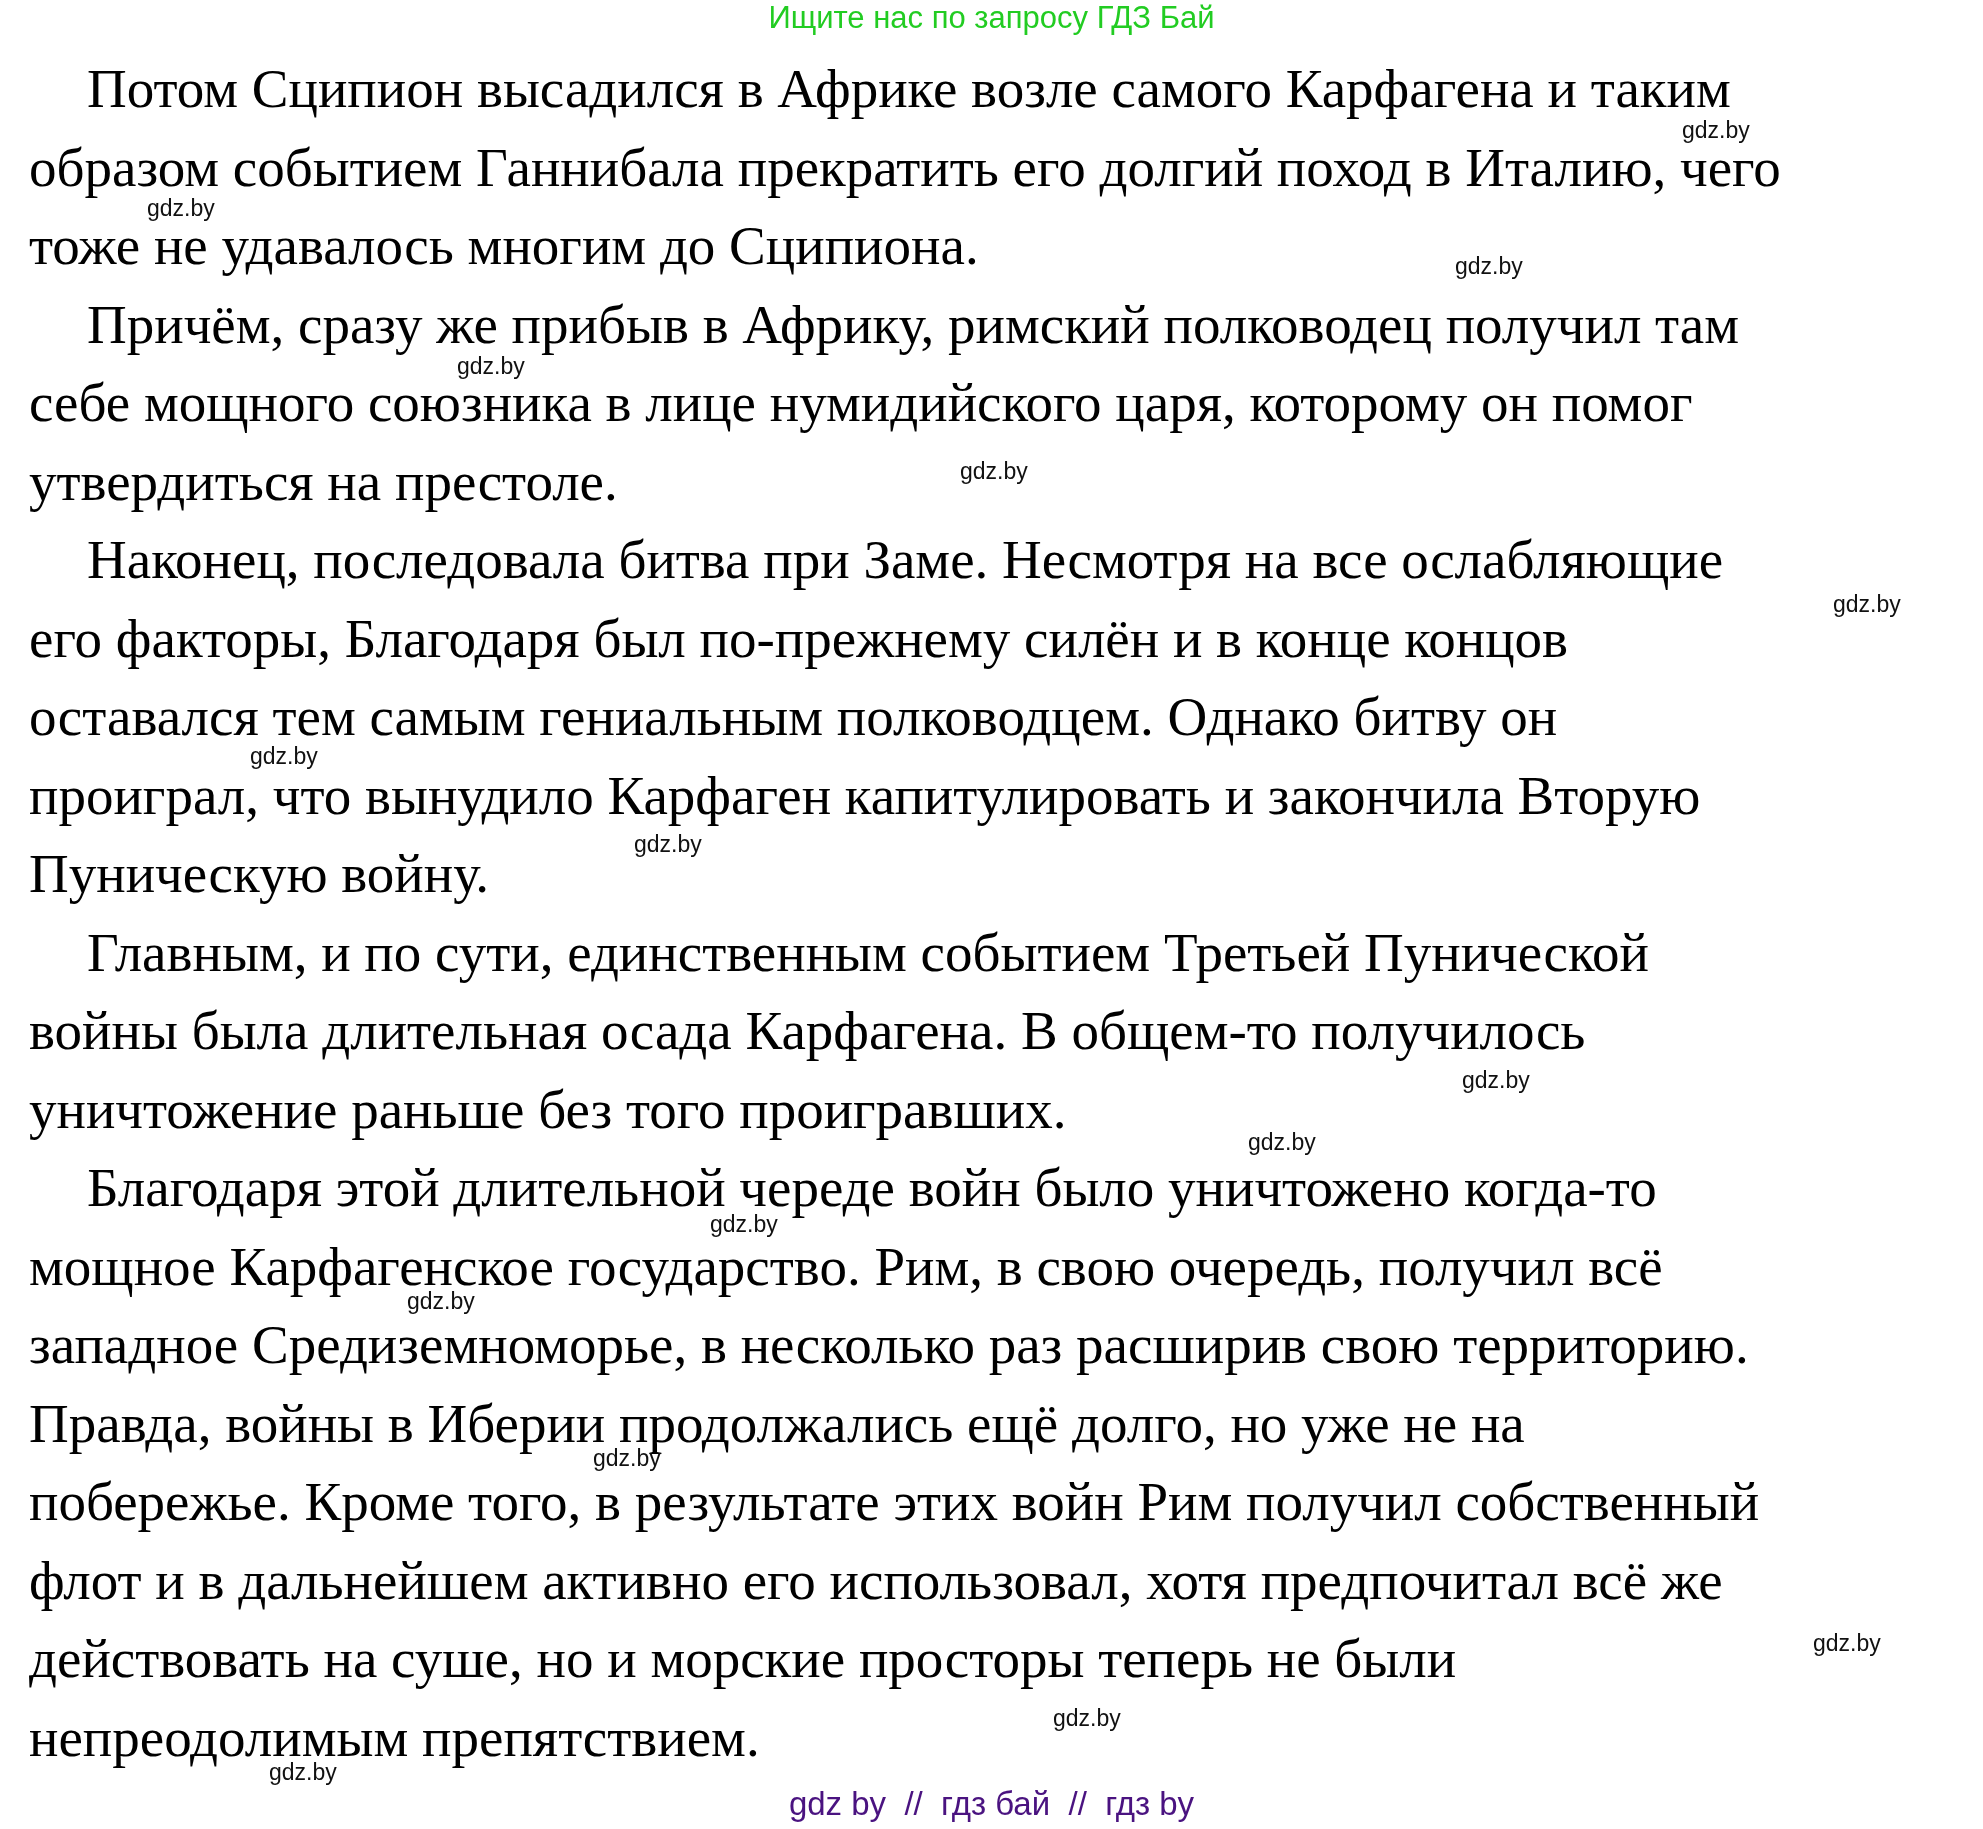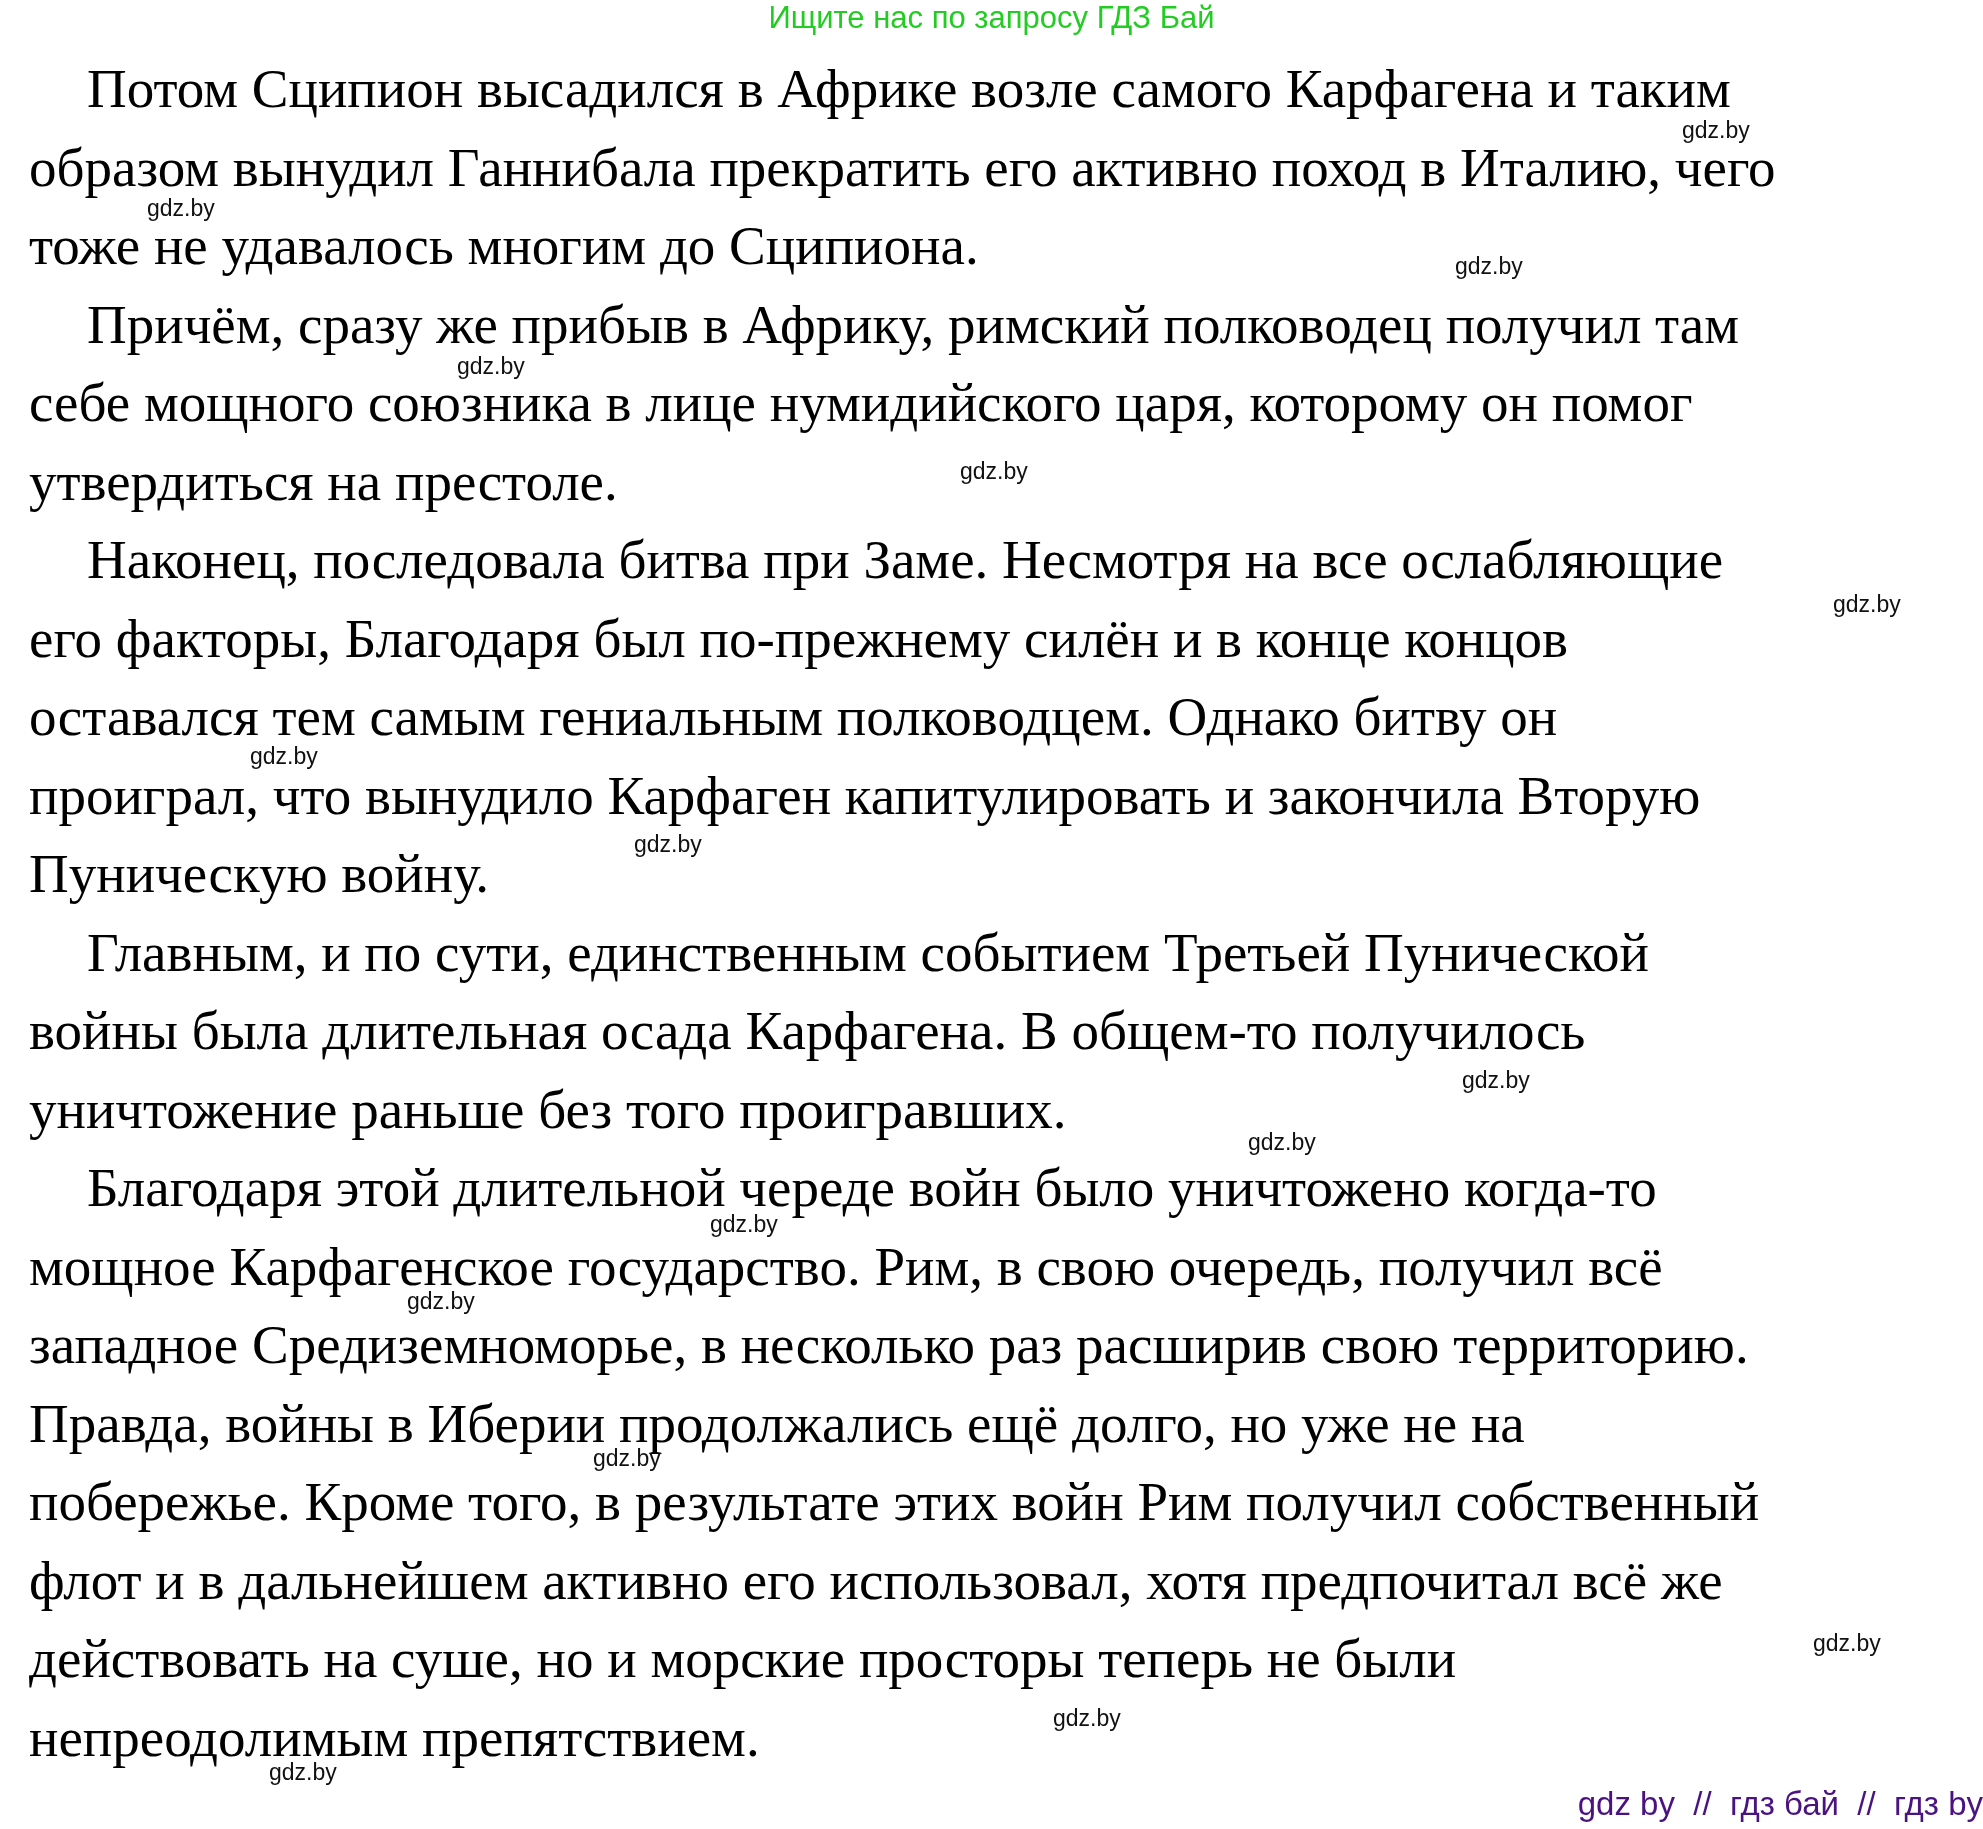--- a/index.html
+++ b/index.html
@@ -53,37 +53,37 @@
     font-size: 23px;
     line-height: 32px;
     color: #111111;
     white-space: nowrap;
   }
   .footer {
     position: absolute;
     left: 0;
     top: 1785px;
     width: 1983px;
-    text-align: right;
+    text-align: center;
     font-family: "Liberation Sans", sans-serif;
     font-size: 33px;
     line-height: 38px;
     color: #4a1380;
     white-space: pre;
   }
 </style>
 </head>
 <body>
 
 <div class="header-banner">Ищите нас по запросу ГДЗ Бай</div>
 
 <div class="body-text">
   <div class="para">
     <span class="line first">Потом Сципион высадился в Африке возле самого Карфагена и таким</span>
-    <span class="line">образом вынудил Ганнибала прекратить его активно поход в Италию, чего</span>
+    <span class="line">образом событием Ганнибала прекратить его долгий поход в Италию, чего</span>
     <span class="line">тоже не удавалось многим до Сципиона.</span>
   </div>
   <div class="para">
     <span class="line first">Причём, сразу же прибыв в Африку, римский полководец получил там</span>
     <span class="line">себе мощного союзника в лице нумидийского царя, которому он помог</span>
     <span class="line">утвердиться на престоле.</span>
   </div>
   <div class="para">
     <span class="line first">Наконец, последовала битва при Заме. Несмотря на все ослабляющие</span>
     <span class="line">его факторы, Благодаря был по-прежнему силён и в конце концов</span>

